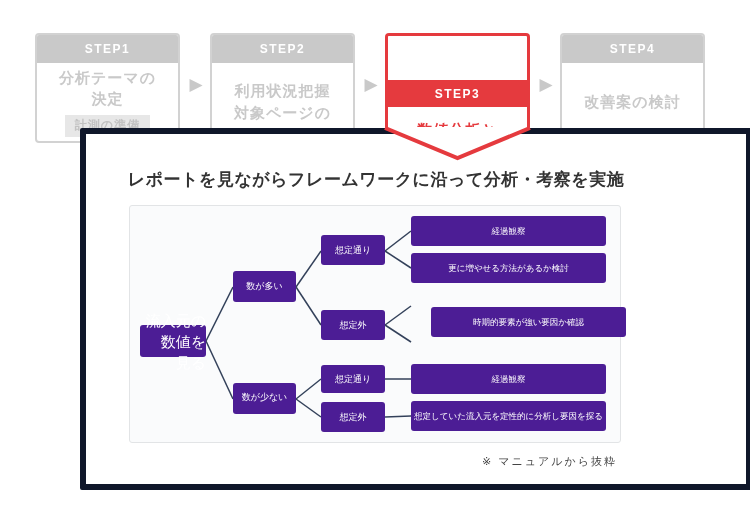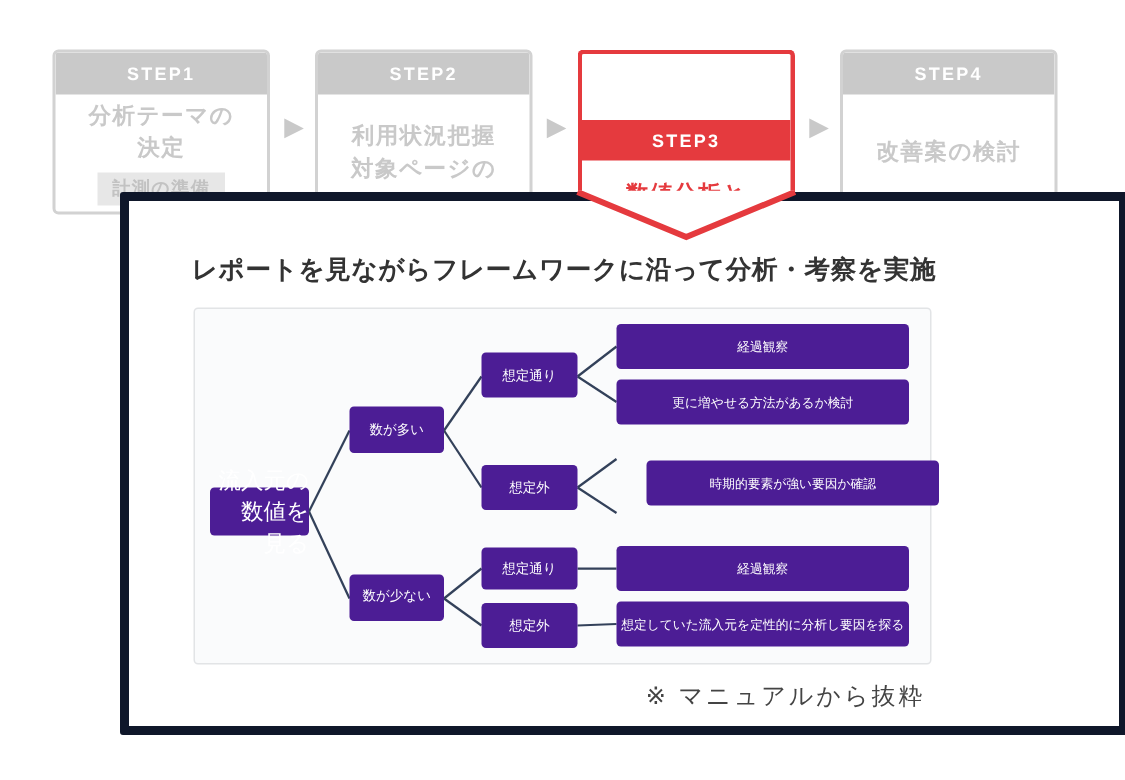--- a/index.html
+++ b/index.html
@@ -104,21 +104,21 @@
     color:#333;
     font-size:17px;
     font-weight:bold;
     letter-spacing:0.5px;
   }
   .panel-note {
     position:absolute;
     left:43px; top:320px; width:492px;
     text-align:right;
     color:#444;
-    font-size:16px;
+    font-size:11px;
     letter-spacing:2px;
     padding-right:4px;
   }
 
   
   .diagram {
     position:absolute;
     left:43px; top:71px;           
     width:492px; height:238px;
     background:#fafbfc;

